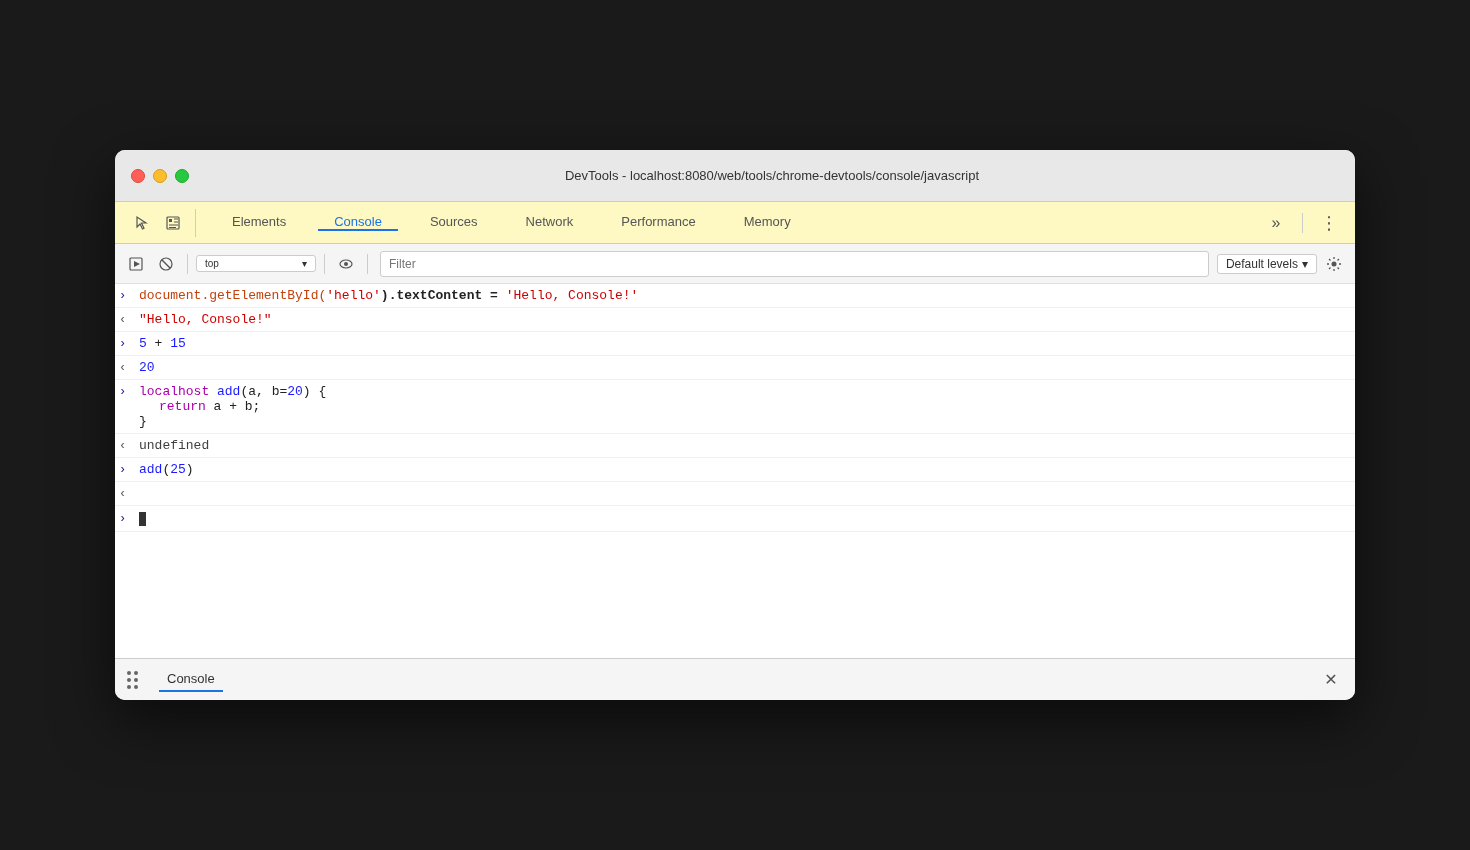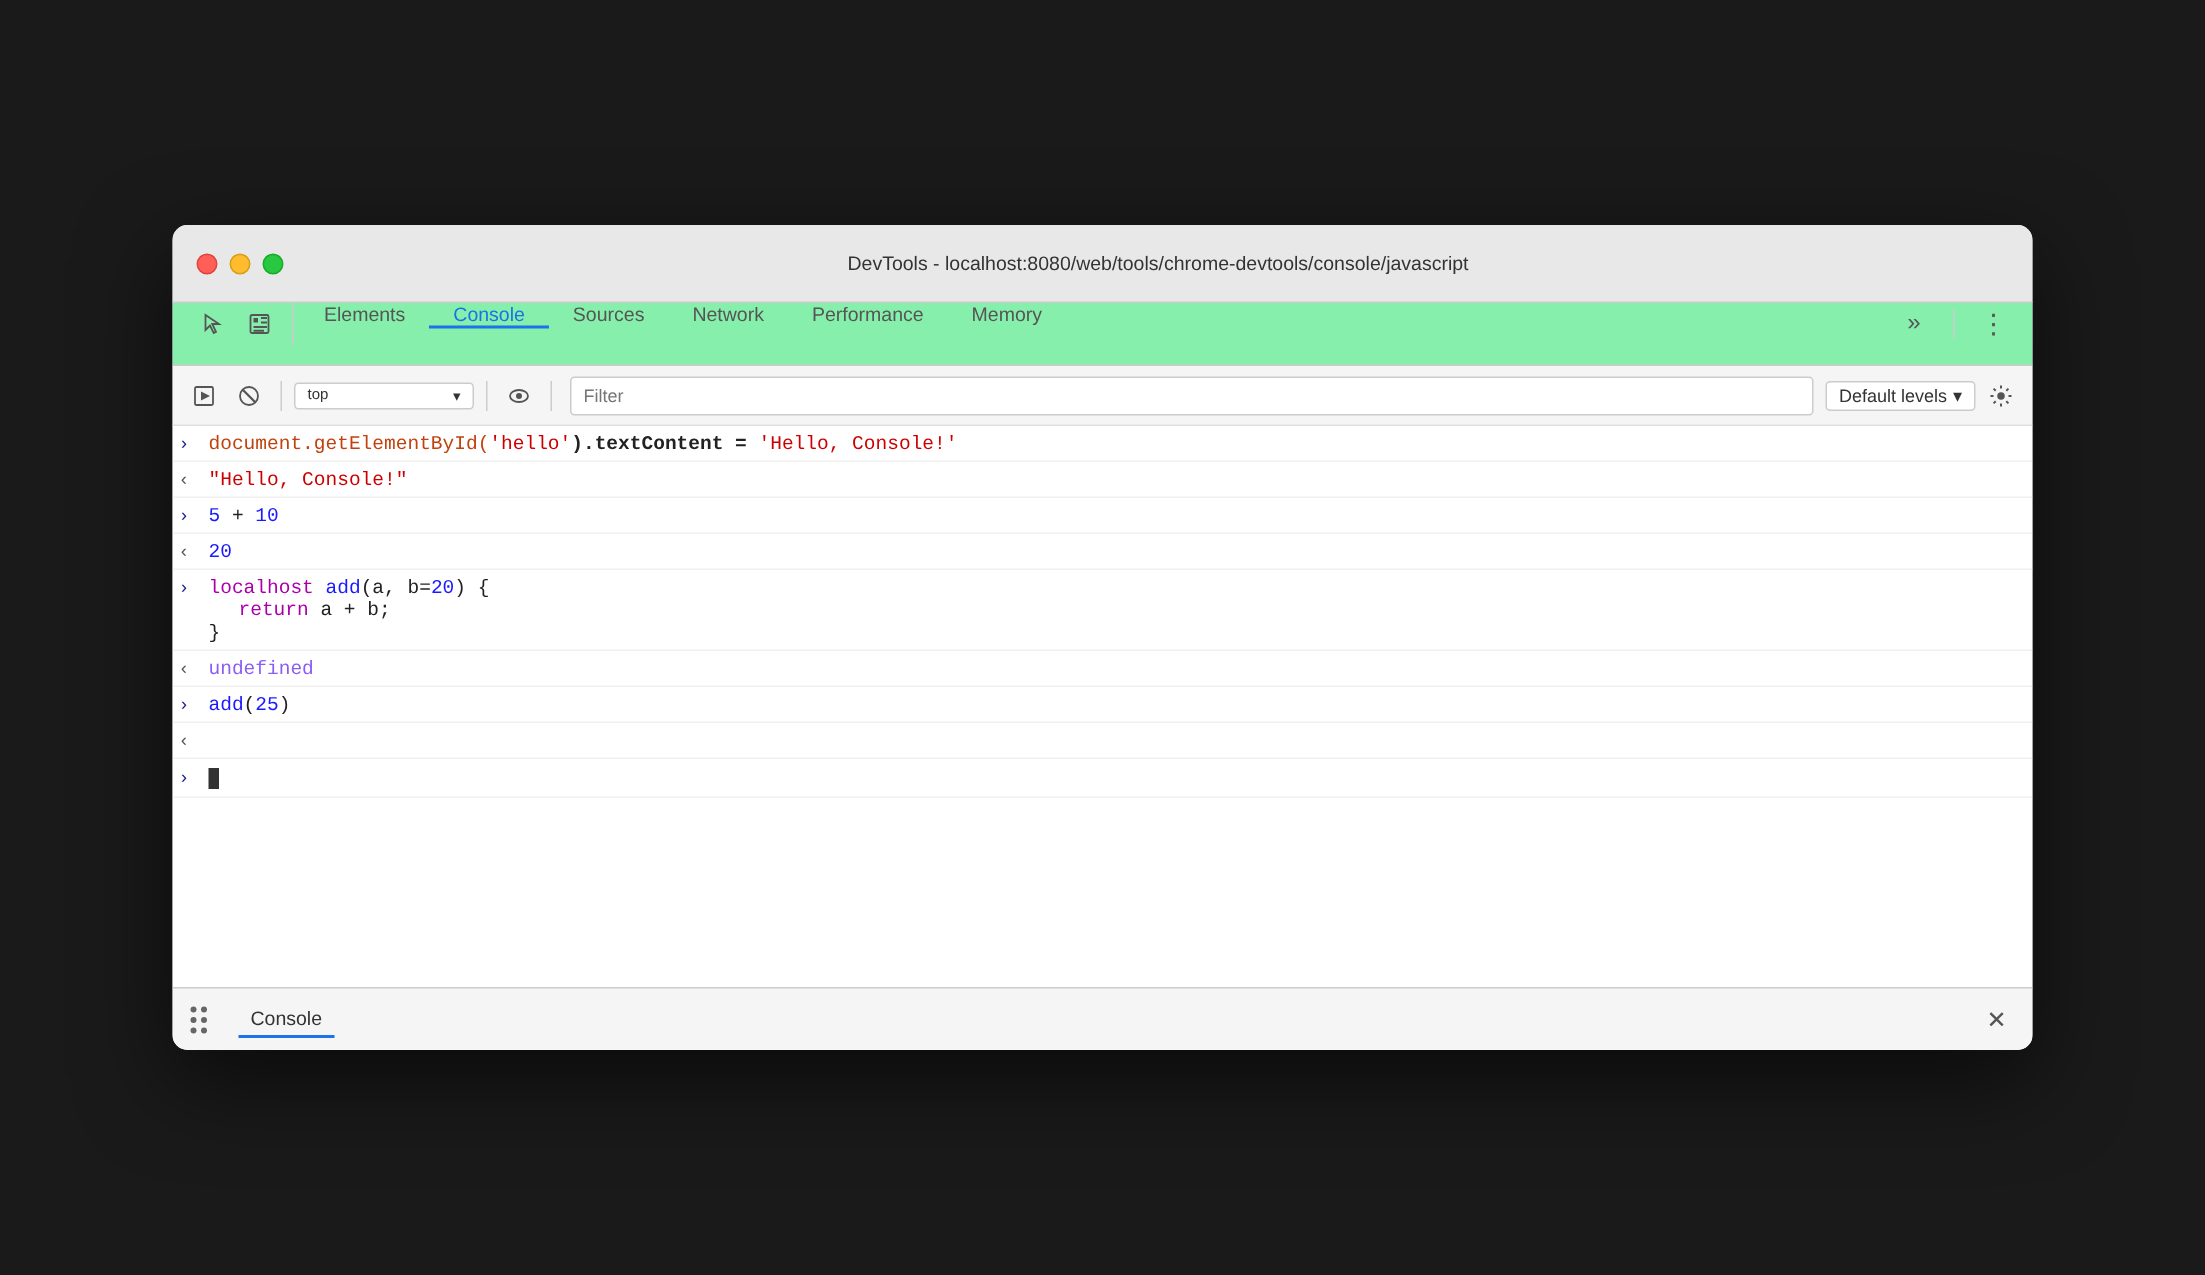--- a/index.html
+++ b/index.html
@@ -58,27 +58,28 @@
     .title-text {
       flex: 1;
       text-align: center;
       font-size: 13px;
       color: #333;
       font-weight: 400;
     }
 
     
     .tab-bar {
-      background: #86efac;
+      background: #fef9c3;
       height: 42px;
       display: flex;
-      align-items: flex-start;
+      align-items: center;
       border-bottom: 1px solid #ccc;
       flex-shrink: 0;
       padding: 0 4px;
+      gap: 16px;
     }
 
     .tab-bar-icons {
       display: flex;
       align-items: center;
       padding: 0 8px;
       gap: 4px;
       border-right: 1px solid #ccc;
       margin-right: 4px;
     }
@@ -430,21 +431,21 @@
     <div class="console-line">
       <span class="line-arrow arrow-out">‹</span>
       <span class="line-content">
         <span style="color:#cc0000;">"Hello, Console!"</span>
       </span>
     </div>
 
     <div class="console-line">
       <span class="line-arrow arrow-in">›</span>
       <span class="line-content">
-        <span style="color:#1a1aff;">5</span><span style="color:#222;"> + </span><span style="color:#1a1aff;">10</span>
+        <span style="color:#1a1aff;">5</span><span style="color:#222;"> + </span><span style="color:#1a1aff;">15</span>
       </span>
     </div>
 
     <div class="console-line">
       <span class="line-arrow arrow-out">‹</span>
       <span class="line-content">
         <span style="color:#1a1aff;">20</span>
       </span>
     </div>
 
@@ -453,21 +454,21 @@
       <span class="line-content">
         <div><span style="color:#aa00aa;">localhost </span><span style="color:#1a1aff;">add</span><span style="color:#222;">(a, </span><span style="color:#222;">b=</span><span style="color:#1a1aff;">20</span><span style="color:#222;">) {</span></div>
         <div style="padding-left:20px;"><span style="color:#aa00aa;">return</span><span style="color:#222;"> a + b;</span></div>
         <div><span style="color:#222;">}</span></div>
       </span>
     </div>
 
     <div class="console-line">
       <span class="line-arrow arrow-out">‹</span>
       <span class="line-content">
-        <span style="color:#8b5cf6;text-align:right;">undefined</span>
+        <span style="color:#404040;text-align:right;">undefined</span>
       </span>
     </div>
 
     <div class="console-line">
       <span class="line-arrow arrow-in">›</span>
       <span class="line-content">
         <span style="color:#1a1aff;">add</span><span style="color:#222;">(</span><span style="color:#1a1aff;">25</span><span style="color:#222;">)</span>
       </span>
     </div>
 

